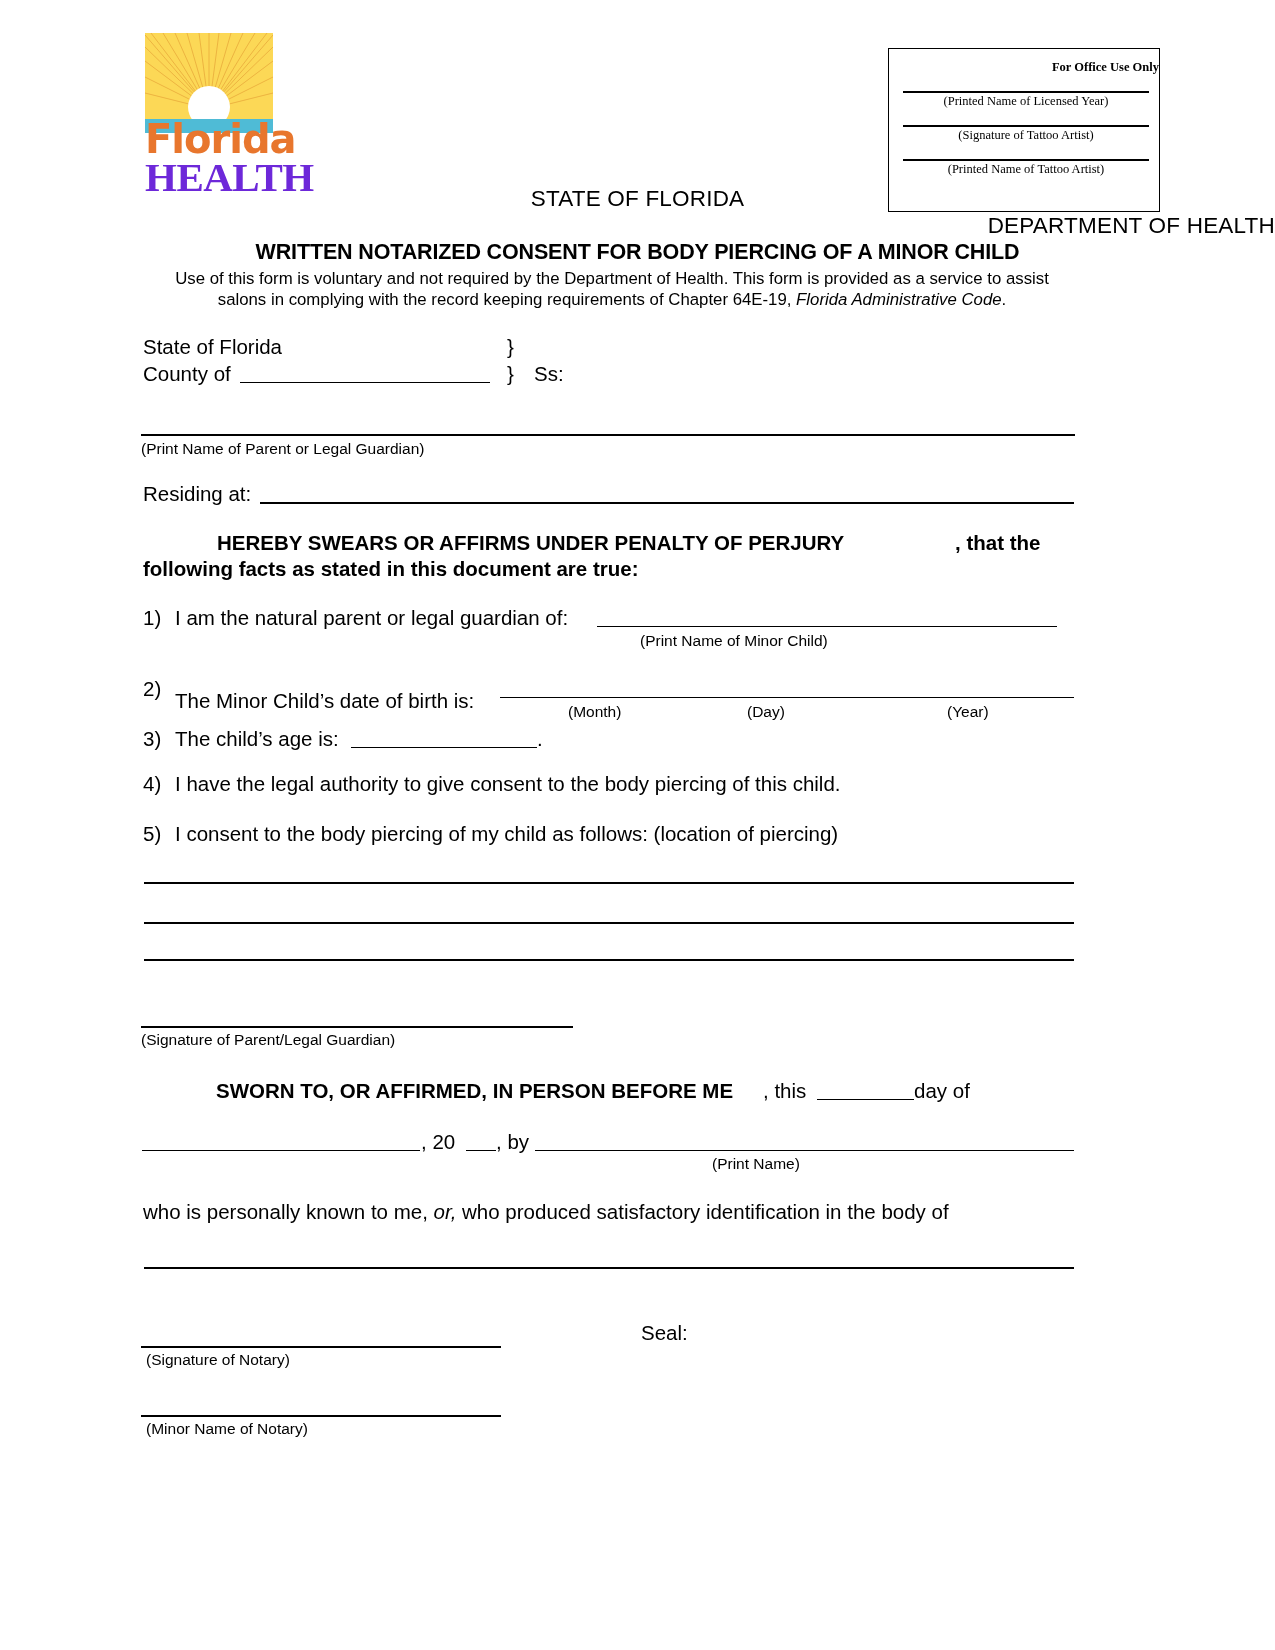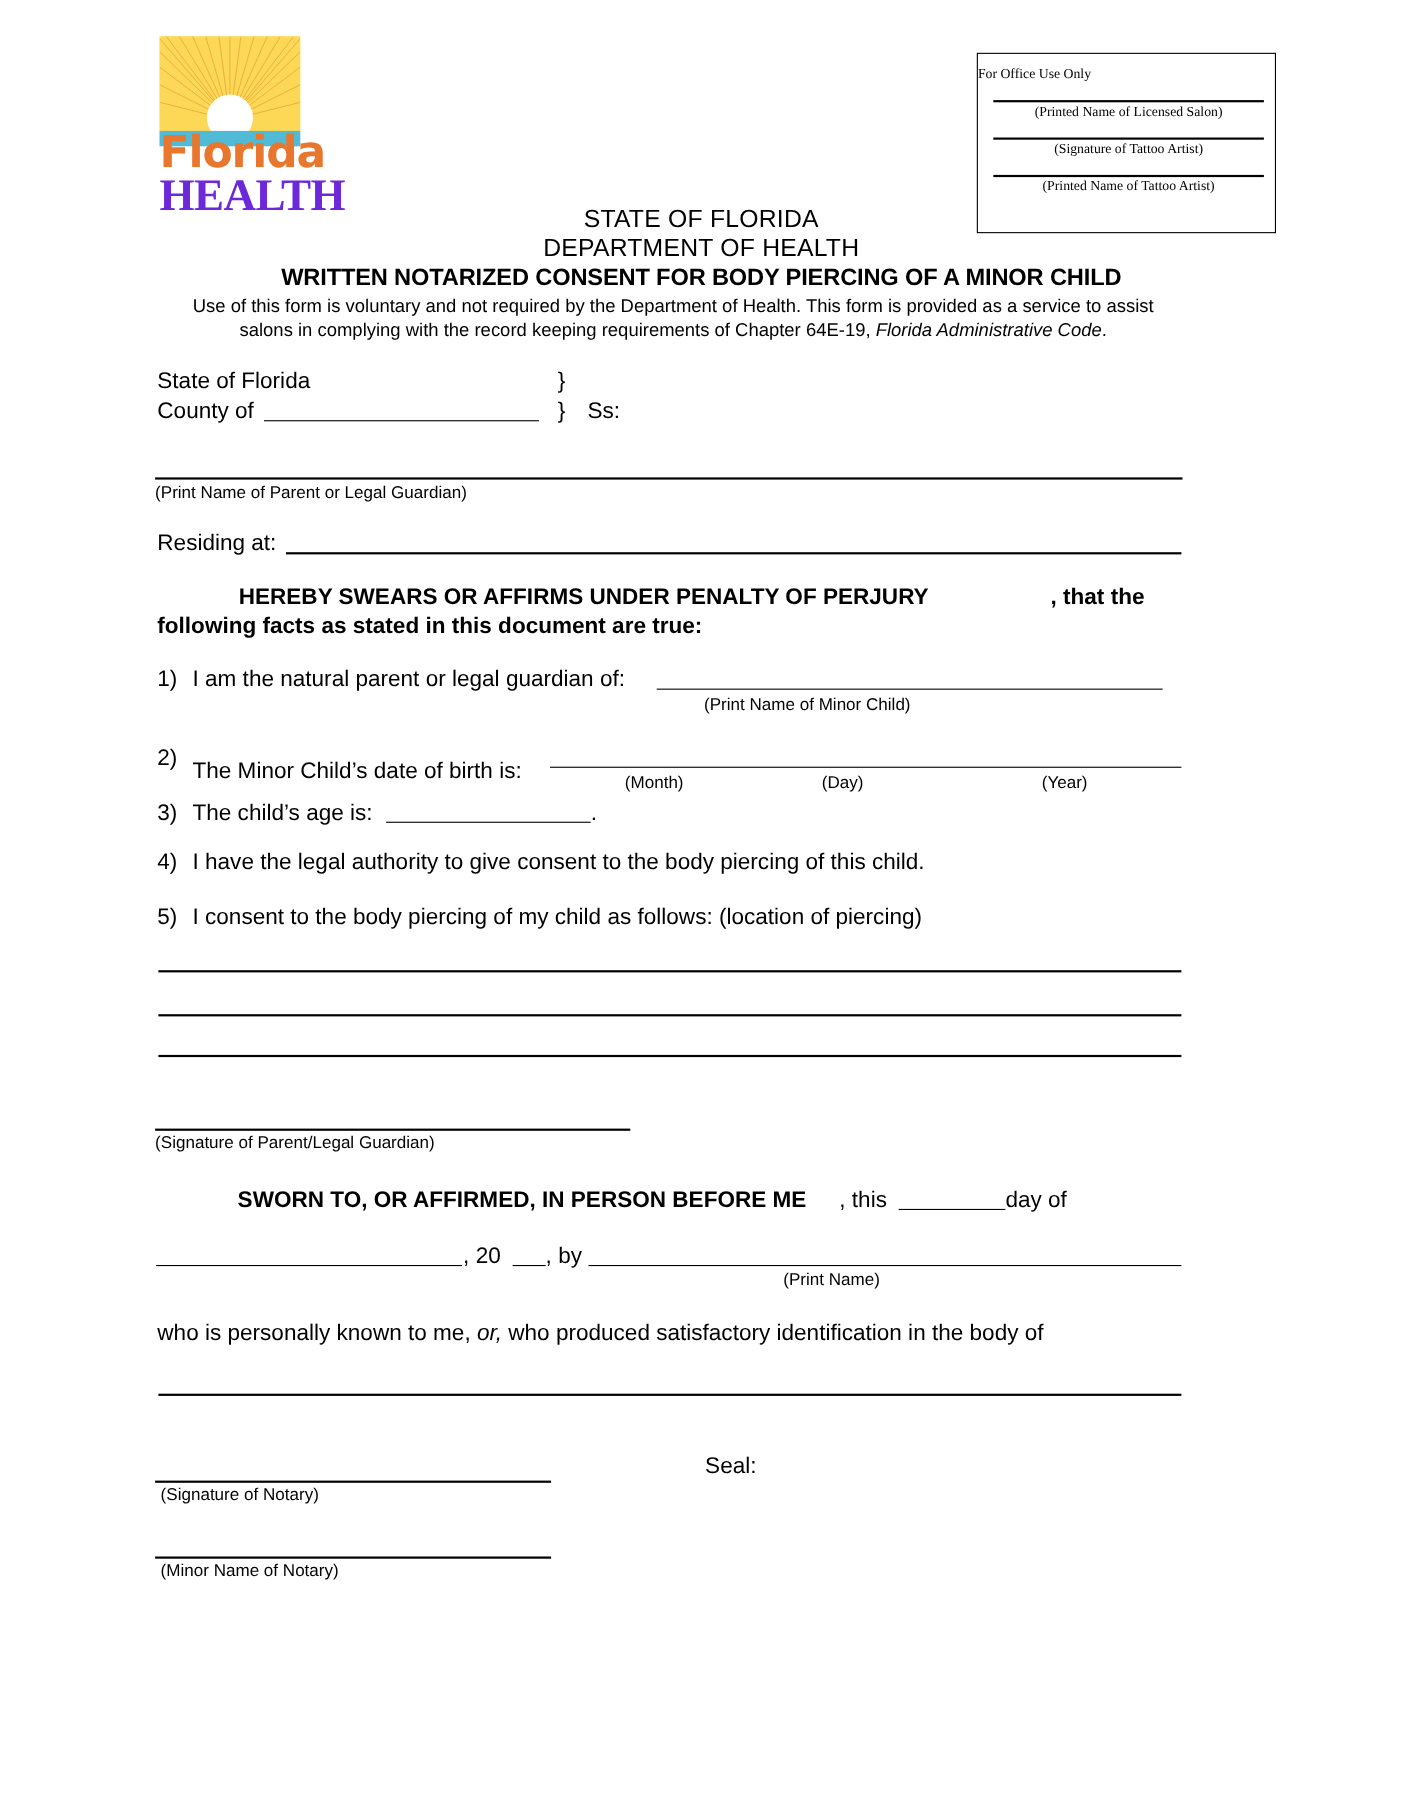--- a/index.html
+++ b/index.html
@@ -71,23 +71,24 @@
     position: absolute;
     left: 888px;
     top: 48px;
     width: 272px;
     height: 164px;
     border: 1px solid #000;
     box-sizing: border-box;
     font-family: "Liberation Serif", serif;
   }
   .office-title {
-    text-align: left;
+    text-align: right;
     font-size: 12.5px;
     margin-top: 11px;
+    font-weight: bold;
   }
   .office-field { margin-top: 16px; padding: 0 10px 0 14px; }
   .office-rule {
     border-top: 2px solid #000;
     height: 0;
     margin-bottom: 1px;
   }
   .office-cap {
     text-align: center;
     font-size: 12.5px;
@@ -101,20 +102,21 @@
     top: 186px;
     font-size: 22.5px;
     letter-spacing: 0.2px;
   }
   .hdr2 {
     position: absolute;
     left: 0; right: 0;
     top: 213px;
     font-size: 22.5px;
     letter-spacing: 0.2px;
+    text-align: right;
   }
   .hdr3 {
     position: absolute;
     left: 0; right: 0;
     top: 240px;
     font-size: 21.5px;
     font-weight: bold;
     letter-spacing: -0.15px;
   }
   .intro {
@@ -191,21 +193,21 @@
   <div class="logo-water"></div>
   <div class="logo-word-florida">Florida</div>
   <div class="logo-word-health">HEALTH</div>
 </div>
 
 <div class="office-box">
   <div class="office-title">For Office Use Only</div>
 
   <div class="office-field">
     <div class="office-rule"></div>
-    <div class="office-cap">(Printed Name of Licensed Salon)</div>
+    <div class="office-cap">(Printed Name of Licensed Year)</div>
   </div>
 
   <div class="office-field">
     <div class="office-rule"></div>
     <div class="office-cap">(Signature of Tattoo Artist)</div>
   </div>
 
   <div class="office-field">
     <div class="office-rule"></div>
     <div class="office-cap">(Printed Name of Tattoo Artist)</div>

